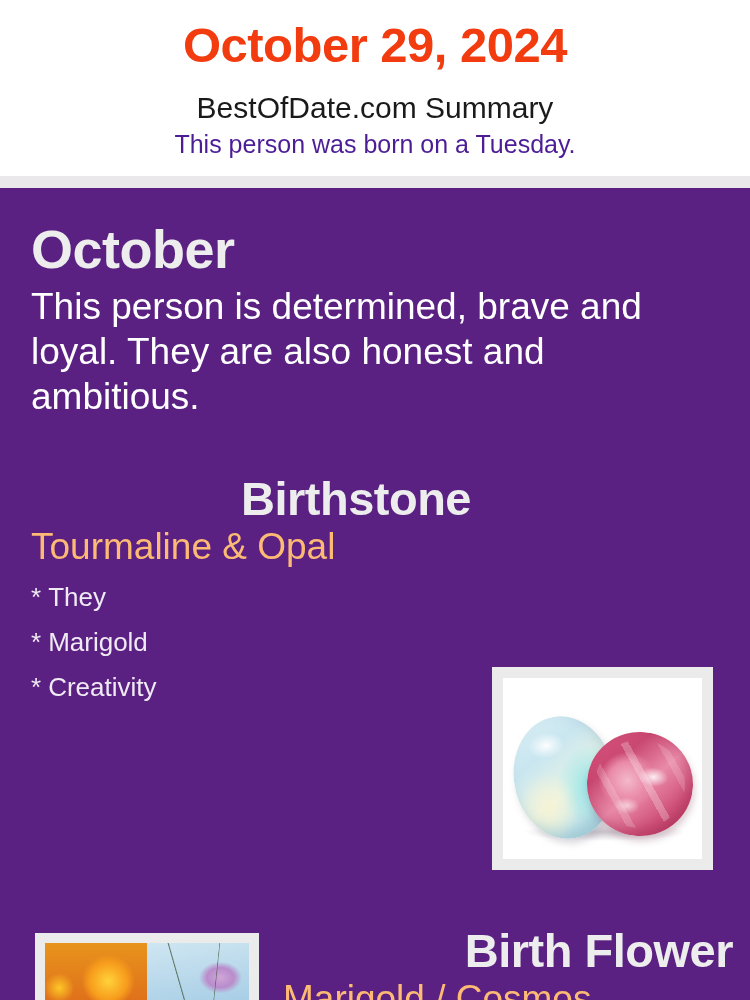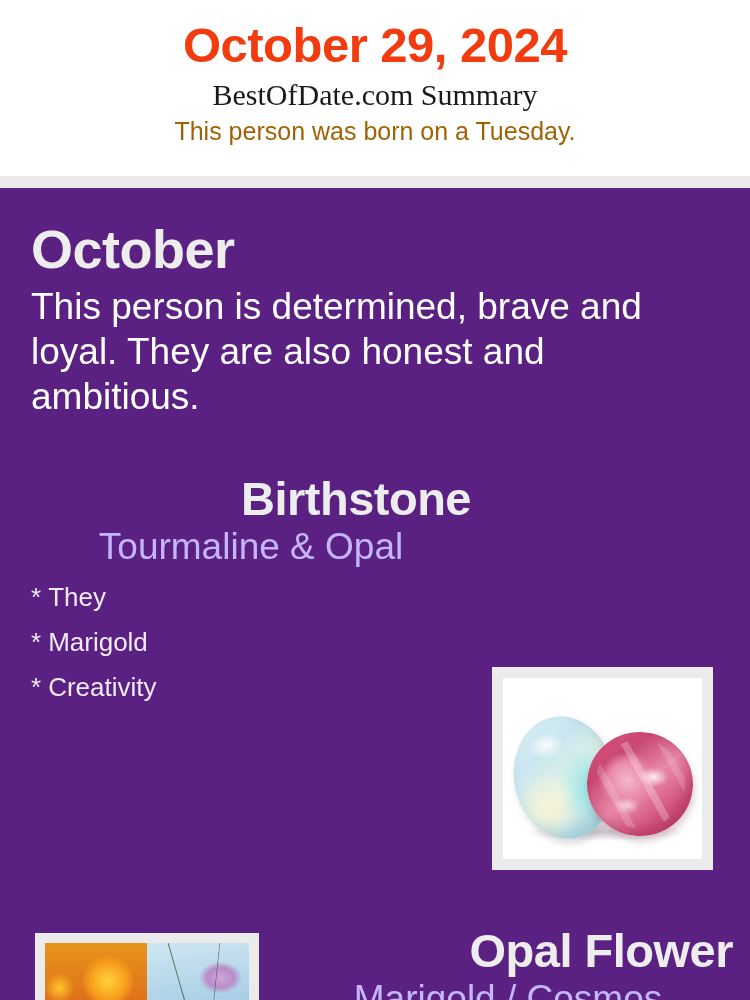--- a/index.html
+++ b/index.html
@@ -38,27 +38,26 @@
     font-weight: bold;
     color: #f23c10;
     letter-spacing: -0.5px;
     line-height: 58px;
     white-space: nowrap;
   }
   .header-site {
     font-size: 30px;
     color: #1a1a1a;
     line-height: 38px;
-    margin-top: 2px;
+    margin-top: 15px;
     white-space: nowrap;
-    font-family: Liberation Serif, serif;
   }
   .header-born {
     font-size: 25px;
-    color: #a16207;
+    color: #4c1d95;
     line-height: 32px;
     margin-top: 1px;
     white-space: nowrap;
   }
 
   .divider {
     position: absolute;
     left: 0;
     top: 176px;
     width: 750px;
@@ -108,24 +107,23 @@
   .section-title {
     font-size: 47px;
     font-weight: bold;
     color: #ededed;
     line-height: 54px;
     letter-spacing: -0.5px;
     text-align: right;
   }
   .section-sub {
     font-size: 37px;
-    color: #c4b5fd;
+    color: #fdba74;
     line-height: 44px;
     margin-top: -1px;
-    text-align: center;
   }
   .trait-list {
     list-style: none;
     margin: 6px 0 0 0;
     padding: 0;
   }
   .trait-list li {
     font-size: 26px;
     color: #f0eaf4;
     line-height: 45px;
@@ -325,19 +323,19 @@
     </div>
 
     <div class="flower-frame">
       <div class="flower-inner">
         <div class="marigold-half"></div>
         <div class="cosmos-half"></div>
       </div>
     </div>
 
     <div class="birthflower-text">
-      <div class="section-title">Opal Flower</div>
+      <div class="section-title">Birth Flower</div>
       <div class="section-sub">Marigold / Cosmos</div>
 
     </div>
 
   </div>
 </div>
 
 </body></html>

